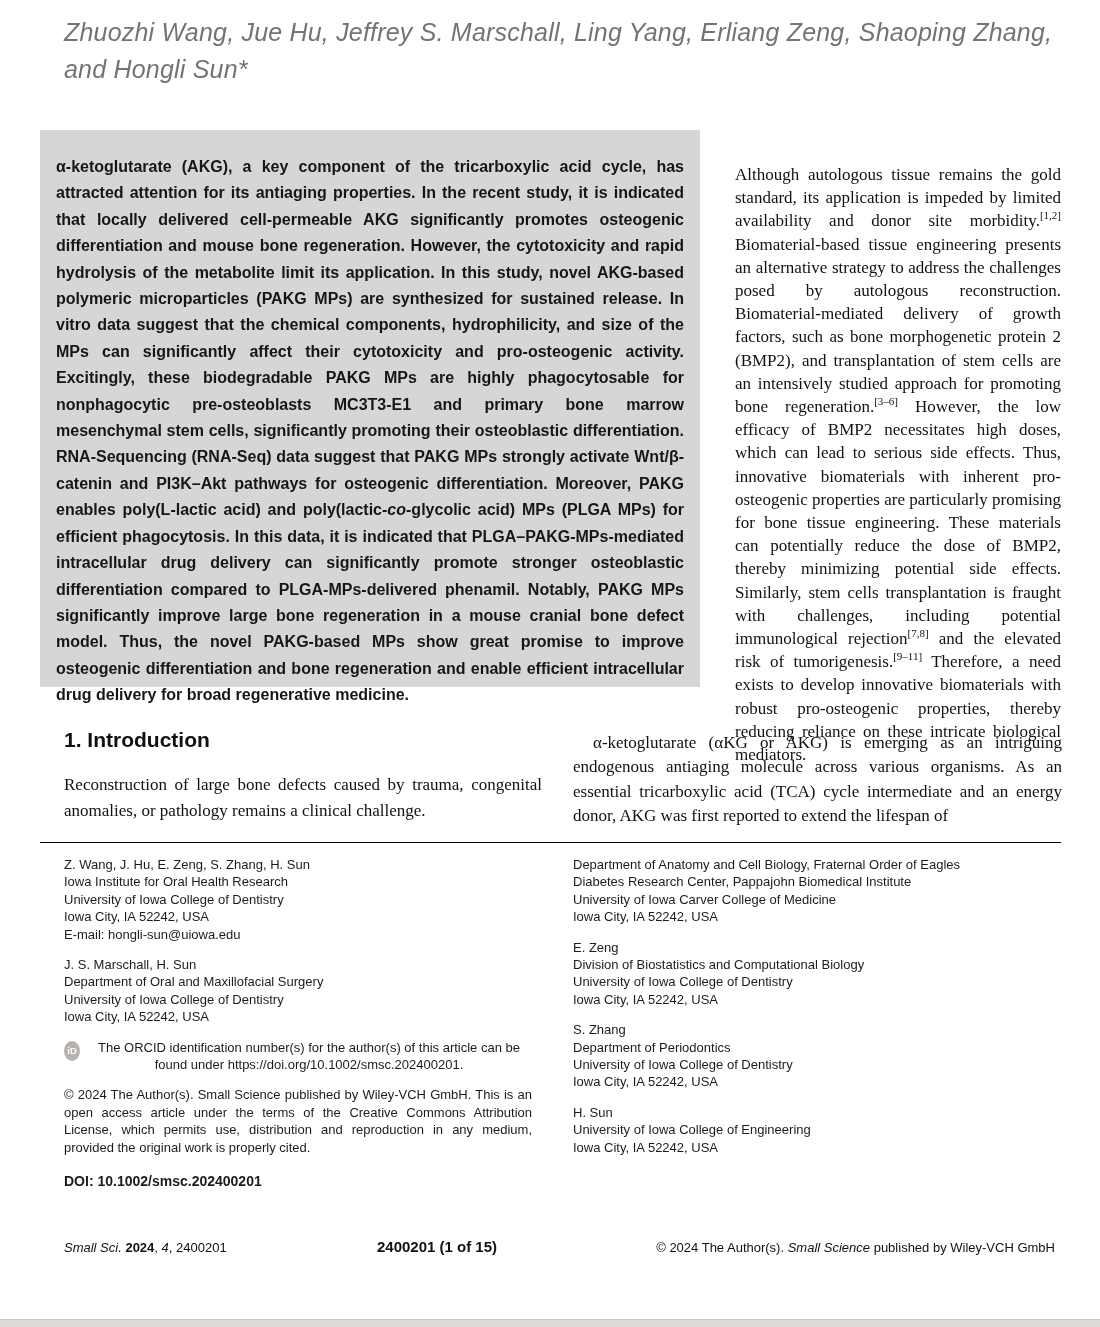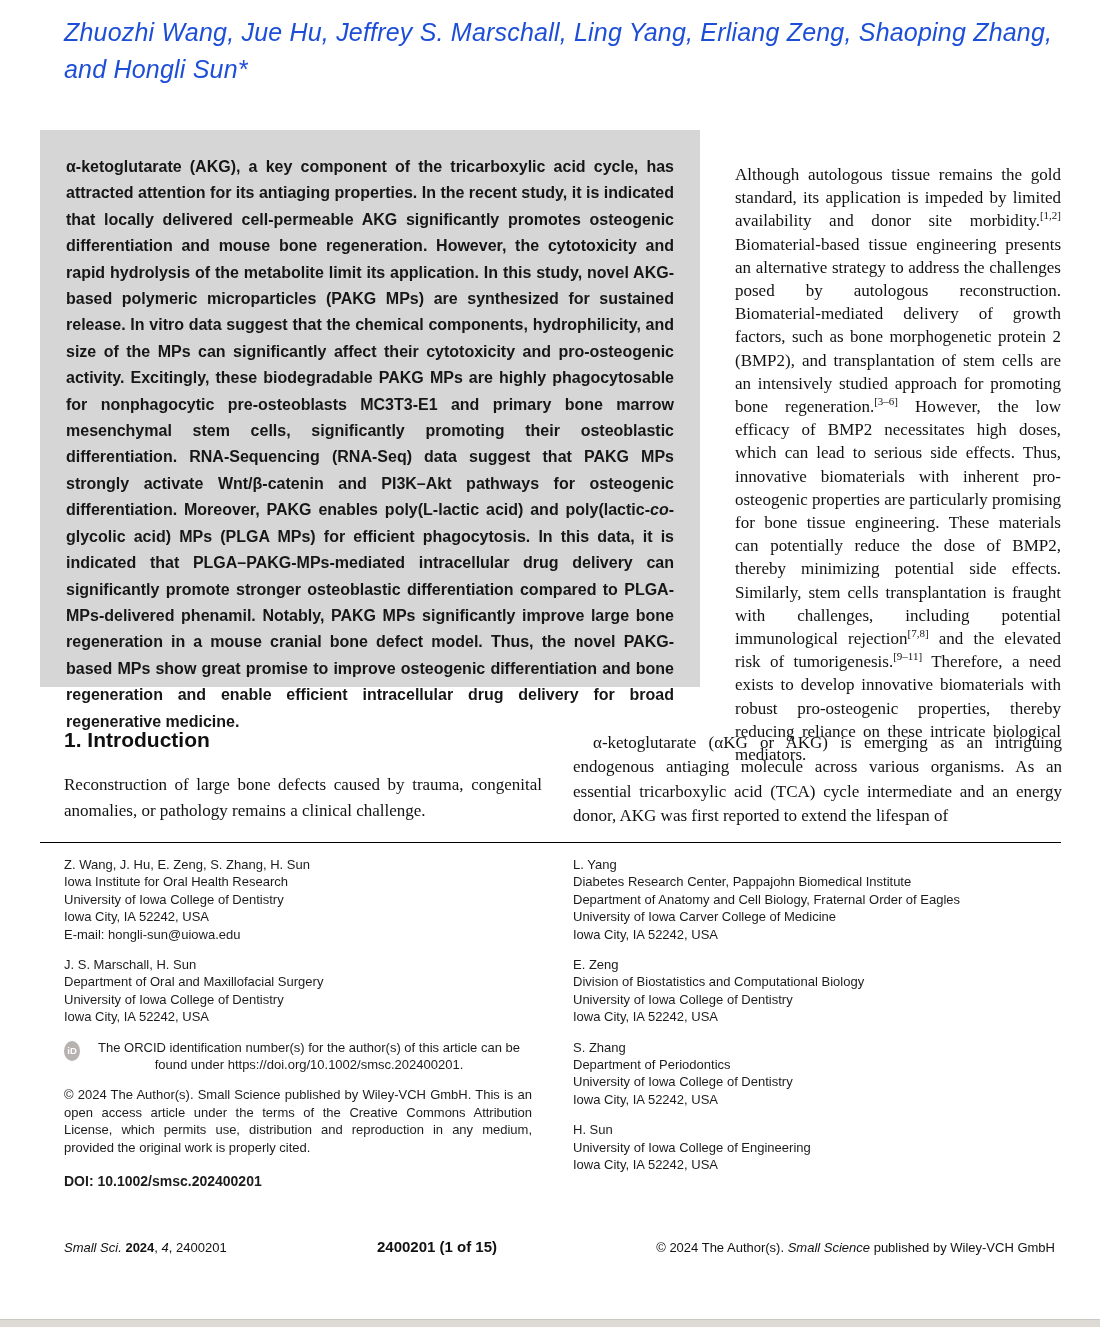--- a/index.html
+++ b/index.html
@@ -2,24 +2,24 @@
 <html><head>
 <meta charset="utf-8">
 <style>
   * { margin:0; padding:0; box-sizing:border-box; }
   html,body { background:#ffffff; }
   .page { position:relative; width:1100px; height:1327px; background:#ffffff; overflow:hidden;
           color:#111111; font-family:"Liberation Serif", serif; }
 
   .authors { position:absolute; left:64px; top:14px; width:1000px;
              font-family:"Liberation Sans", sans-serif; font-style:italic;
-             font-size:25px; line-height:37px; letter-spacing:0.2px; color:#1d4ed8; }
+             font-size:25px; line-height:37px; letter-spacing:0.2px; color:#737373; }
 
   .abstract-box { position:absolute; left:40px; top:130px; width:660px; height:557px;
-                  background:#d6d6d6; padding:24px 26px; }
+                  background:#d6d6d6; padding:24px 16px; }
   .abstract-box p { font-family:"Liberation Sans", sans-serif; font-weight:700;
                     font-size:16px; line-height:26.4px; text-align:justify; color:#161616; }
 
   .col-right-top { position:absolute; left:735px; top:121px; width:326px;margin-top:42px; }
   .col-right-top p { font-size:17px; line-height:23.2px; text-align:justify; }
 
   sup { font-size:11px; line-height:0; vertical-align:super; }
 
   .intro-heading { position:absolute; left:64px; top:728px;
                    font-family:"Liberation Sans", sans-serif; font-weight:700;
@@ -100,23 +100,22 @@
     <div class="orcid-row">
       <div class="orcid-badge">iD</div>
       <div class="orcid-text"><span>The ORCID identification number(s) for the author(s) of this article can be found under </span><span>https://doi.org/10.1002/smsc.202400201</span><span>.</span></div>
     </div>
     <div class="fn-block cc-block">© 2024 The Author(s). Small Science published by Wiley-VCH GmbH. This is an open access article under the terms of the Creative Commons Attribution License, which permits use, distribution and reproduction in any medium, provided the original work is properly cited.</div>
     <div class="doi-line">DOI: 10.1002/smsc.202400201</div>
   </div>
 
   <div class="fn-col fn-right">
     <div class="fn-block">
-      <div class="ln">L. Yang</div>
+      <div class="ln">Department of Anatomy and Cell Biology, Fraternal Order of Eagles</div>
       <div class="ln">Diabetes Research Center, Pappajohn Biomedical Institute</div>
-      <div class="ln">Department of Anatomy and Cell Biology, Fraternal Order of Eagles</div>
       <div class="ln">University of Iowa Carver College of Medicine</div>
       <div class="ln">Iowa City, IA 52242, USA</div>
     </div>
     <div class="fn-block">
       <div class="ln">E. Zeng</div>
       <div class="ln">Division of Biostatistics and Computational Biology</div>
       <div class="ln">University of Iowa College of Dentistry</div>
       <div class="ln">Iowa City, IA 52242, USA</div>
     </div>
     <div class="fn-block">

